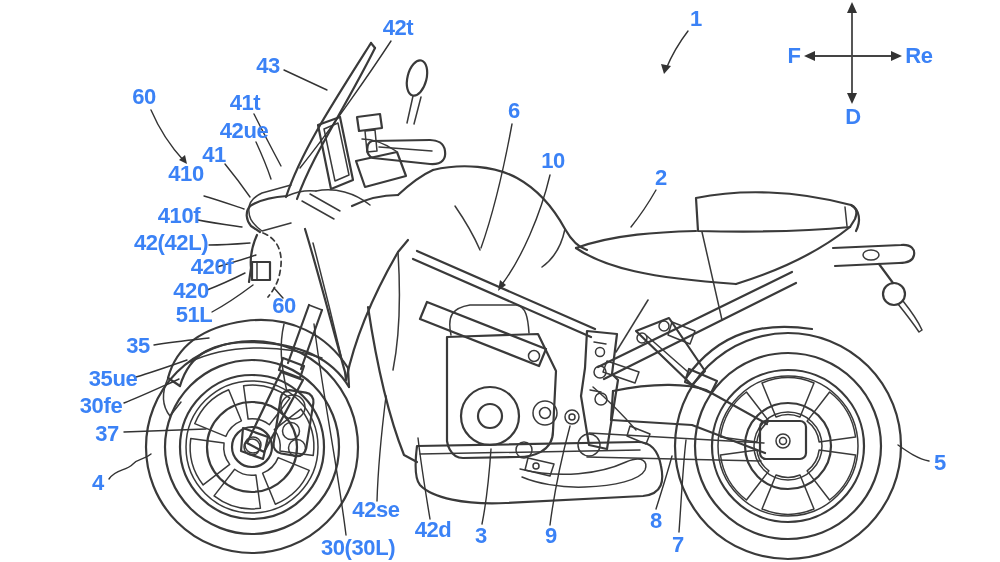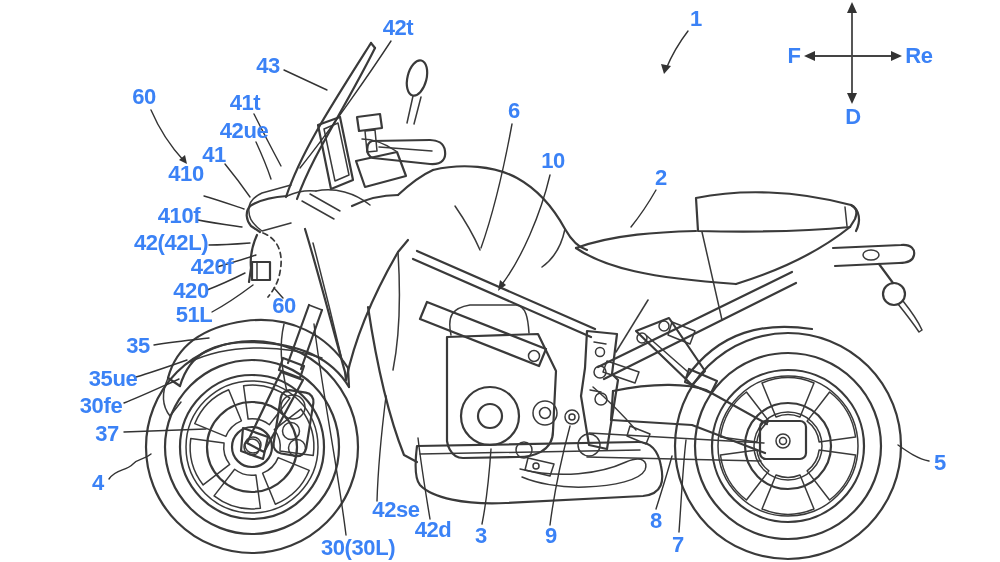--- a/index.html
+++ b/index.html
@@ -278,21 +278,21 @@
   <span class="lbl" style="left:138px;top:346px">35</span>
   <span class="lbl" style="left:113px;top:379px">35ue</span>
   <span class="lbl" style="left:107px;top:434px">37</span>
   <span class="lbl" style="left:144px;top:97px">60</span>
   <span class="lbl" style="left:214px;top:155px">41</span>
   <span class="lbl" style="left:245px;top:103px">41t</span>
   <span class="lbl" style="left:186px;top:174px">410</span>
   <span class="lbl" style="left:179px;top:216px">410f</span>
   <span class="lbl" style="left:171px;top:243px">42(42L)</span>
   <span class="lbl" style="left:433px;top:530px">42d</span>
-  <span class="lbl" style="left:396px;top:510px">42se</span>
+  <span class="lbl" style="left:376px;top:510px">42se</span>
   <span class="lbl" style="left:398px;top:28px">42t</span>
   <span class="lbl" style="left:244px;top:131px">42ue</span>
   <span class="lbl" style="left:191px;top:291px">420</span>
   <span class="lbl" style="left:212px;top:267px">420f</span>
   <span class="lbl" style="left:268px;top:66px">43</span>
   <span class="lbl" style="left:194px;top:315px">51L</span>
   <span class="lbl" style="left:284px;top:306px">60</span>
 
   <span class="lbl cmpl" style="left:794px;top:56px">F</span>
   <span class="lbl cmpl" style="left:919px;top:56px">Re</span>

